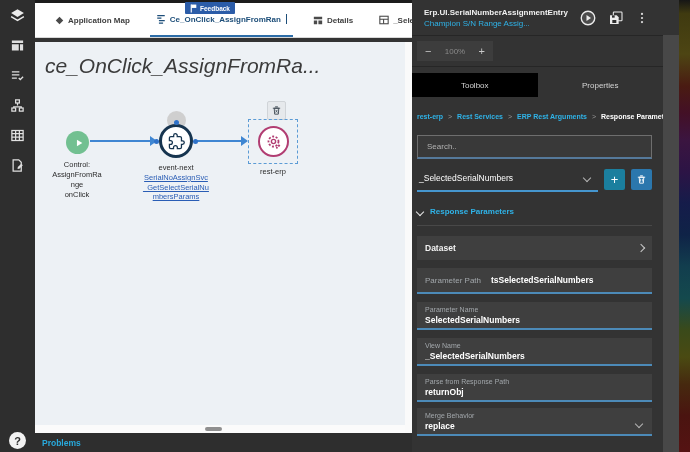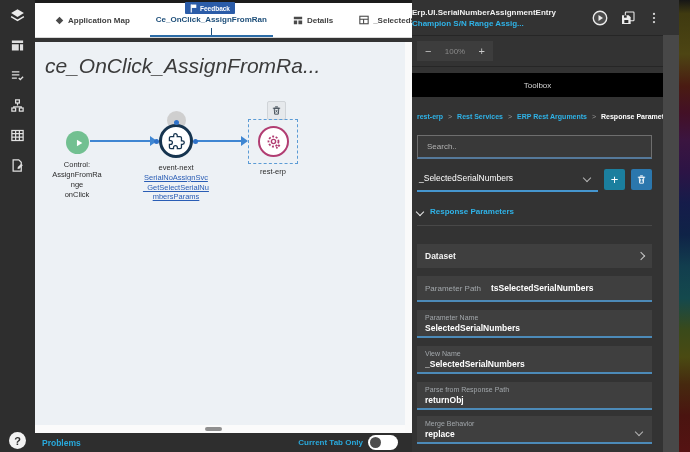--- a/index.html
+++ b/index.html
@@ -14,21 +14,21 @@
   .help-btn{position:absolute;left:9px;bottom:3px;width:17px;height:17px;border-radius:50%;
             background:#f2f2f2;color:#2e2e2e;font-size:11px;font-weight:bold;
             display:flex;align-items:center;justify-content:center;}
 
   
   .topstrip{left:35px;top:0;width:377px;height:8px;background:#1c1c1c;}
   .tabbar{left:35px;top:3px;width:377px;height:34px;background:#ffffff;border-bottom:1px solid #d8d8d8;
           display:flex;align-items:stretch;overflow:hidden;text-align:center;}
   .tab{display:flex;align-items:center;gap:4px;padding:0 6px;margin-left:14px;font-size:8px;font-weight:bold;
        color:#3f3f3f;white-space:nowrap;position:relative;cursor:pointer;}
-  .tab.active{color:#1d4e79;border-bottom:2px solid #2d6da8;flex-direction:column;}
+  .tab.active{color:#1d4e79;border-bottom:2px solid #2d6da8;}
   .tab .cursor{display:inline-block;width:1px;height:10px;background:#1d4e79;margin-left:1px;}
   .feedback{left:185px;top:2px;height:12px;background:#2b5ca8;color:#fff;font-size:6.5px;font-weight:bold;
             display:flex;align-items:center;gap:3px;padding:0 5px;z-index:8;border-radius:1px;}
 
   
   .canvas{left:35px;top:42px;width:370px;height:383px;background:#edf1f5;overflow:hidden;}
   .canvas-title{position:absolute;left:10px;top:12px;font-size:21px;color:#3b3b3b;letter-spacing:0;font-style:italic;}
   .node-circle{position:absolute;border-radius:50%;display:flex;align-items:center;justify-content:center;cursor:pointer;}
   .start-node{left:31px;top:89px;width:23px;height:23px;background:#72c091;}
   .start-node svg{margin-left:2px;}
@@ -58,24 +58,24 @@
   
   .statusbar{left:0;top:433px;width:412px;height:19px;background:#2e2e2e;display:flex;align-items:center;z-index:5;}
   .problems{margin-left:42px;font-size:8.5px;font-weight:bold;color:#29a9dc;cursor:pointer;}
   .cto-wrap{margin-left:auto;margin-right:14px;display:flex;align-items:center;gap:5px;}
   .cto-label{font-size:8px;font-weight:bold;color:#29a9dc;}
   .toggle{width:30px;height:15px;border-radius:8px;background:#fff;position:relative;cursor:pointer;}
   .toggle .knob{position:absolute;left:2px;top:2px;width:11px;height:11px;border-radius:50%;background:#4d4d4d;}
 
   
   .panel{left:412px;top:0;width:267px;height:452px;background:#333333;color:#e8e8e8;}
-  .p-header{display:flex;align-items:center;height:35px;padding:0 0;border-bottom:1px solid #262626;}
+  .p-header{display:flex;align-items:center;height:35px;padding:0 12px;border-bottom:1px solid #262626;}
   .p-titles{display:flex;flex-direction:column;gap:2px;min-width:0;}
   .p-title{font-size:8px;font-weight:bold;color:#f0f0f0;white-space:nowrap;}
-  .p-subtitle{font-size:8px;font-weight:bold;color:#2fb3e8;white-space:nowrap;}
+  .p-subtitle{font-size:8px;font-weight:normal;color:#2fb3e8;white-space:nowrap;}
   .p-hicons{margin-left:auto;margin-right:18px;display:flex;align-items:center;gap:11px;}
   .p-hicons > *{cursor:pointer;}
   .p-body{padding:0 27px 0 5px;} 
   .zoombox{margin:5px 0 0 0;width:76px;height:20px;background:#3d3d3d;display:flex;align-items:center;
            justify-content:space-between;padding:0 8px;box-sizing:border-box;}
   .zoombox .zbtn{font-size:11px;color:#c9c9c9;cursor:pointer;line-height:1;}
   .zoombox .zval{font-size:8px;color:#8a8a8a;}
   .p-divider{height:1px;background:#262626;margin-top:5px;margin-left:-5px;margin-right:-27px;}
   .ptabs{display:flex;margin-top:6px;margin-left:-5px;margin-right:-11px;height:24px;}
   .ptab{flex:1;display:flex;align-items:center;justify-content:center;font-size:8px;color:#d5d5d5;cursor:pointer;text-align:center;}
@@ -93,21 +93,21 @@
   .selbox{flex:1;display:flex;align-items:center;height:100%;border-bottom:2px solid #4596cf;cursor:pointer;}
   .selbox .selval{font-size:8.5px;color:#fff;padding-left:2px;}
   .selbox .cdown{margin-left:auto;margin-right:8px;}
   .sqbtn{width:21px;height:21px;border-radius:2px;display:flex;align-items:center;justify-content:center;cursor:pointer;}
   .addbtn{background:#1b7f9e;color:#fff;font-size:13px;line-height:1;}
   .delbtn{background:#2b77ad;}
   .sect{margin-top:16px;display:flex;align-items:center;gap:7px;cursor:pointer;}
   .sect .cdown{border-color:#e8e8e8;}
   .sect-title{font-size:8px;font-weight:bold;color:#2fb3e8;}
   .sect-div{height:1px;background:#484848;margin-top:9px;}
-  .rowbox{margin-top:18px;background:#3f3f3f;height:24px;display:flex;align-items:center;
+  .rowbox{margin-top:10px;background:#3f3f3f;height:24px;display:flex;align-items:center;
           padding:0 8px;cursor:pointer;gap:28px;}
   .rowbox .rlabel{font-size:8.5px;font-weight:bold;color:#f2f2f2;}
   .rowbox .cright{margin-left:auto;}
   .field{margin-top:8px;background:#3f3f3f;border-bottom:2px solid #4c8ab8;box-sizing:border-box;
          padding:4px 8px 3px 8px;cursor:text;}
   .field.inline{display:flex;align-items:center;gap:10px;height:26px;padding:0 8px;}
   .f-label{font-size:7px;color:#a2a7ab;}
   .f-value{font-size:8.5px;font-weight:bold;color:#fff;margin-top:2px;}
   .field.inline .f-label{font-size:8px;}
   .field.inline .f-value{margin-top:0;}
@@ -259,26 +259,20 @@
   </div>
   <div class="node-label rest-label">rest-erp</div>
 </div>
 <div class="abs hscroll">
     <div class="handle"></div>
   </div>
 <div class="abs vscroll"></div>
 
 <div class="abs statusbar">
   <span class="problems">Problems</span>
-  <div class="cto-wrap">
-    <span class="cto-label">Current Tab Only</span>
-    <div class="toggle">
-        <div class="knob"></div>
-      </div>
-  </div>
 </div>
 
 <div class="abs panel">
   <div class="p-header">
     <div class="p-titles">
       <span class="p-title">Erp.UI.SerialNumberAssignmentEntry</span>
       <span class="p-subtitle">Champion S/N Range Assig...</span>
     </div>
     <div class="p-hicons">
       <svg width="18" height="18" viewBox="0 0 24 24">
@@ -302,20 +296,21 @@
   <div class="p-body">
     <div class="zoombox">
       <span class="zbtn">−</span>
       <span class="zval">100%</span>
       <span class="zbtn">+</span>
     </div>
     <div class="p-divider"></div>
 
     <div class="ptabs">
       <div class="ptab active">Toolbox</div>
+      <div class="ptab">Properties</div>
     </div>
 
     <div class="bcrumb">
       <span class="lnk">rest-erp</span>
       <span class="sep">&gt;</span>
       <span class="lnk">Rest Services</span>
       <span class="sep">&gt;</span>
       <span class="lnk">ERP Rest Arguments</span>
       <span class="sep">&gt;</span>
       <span class="cur">Response Parameters</span>

